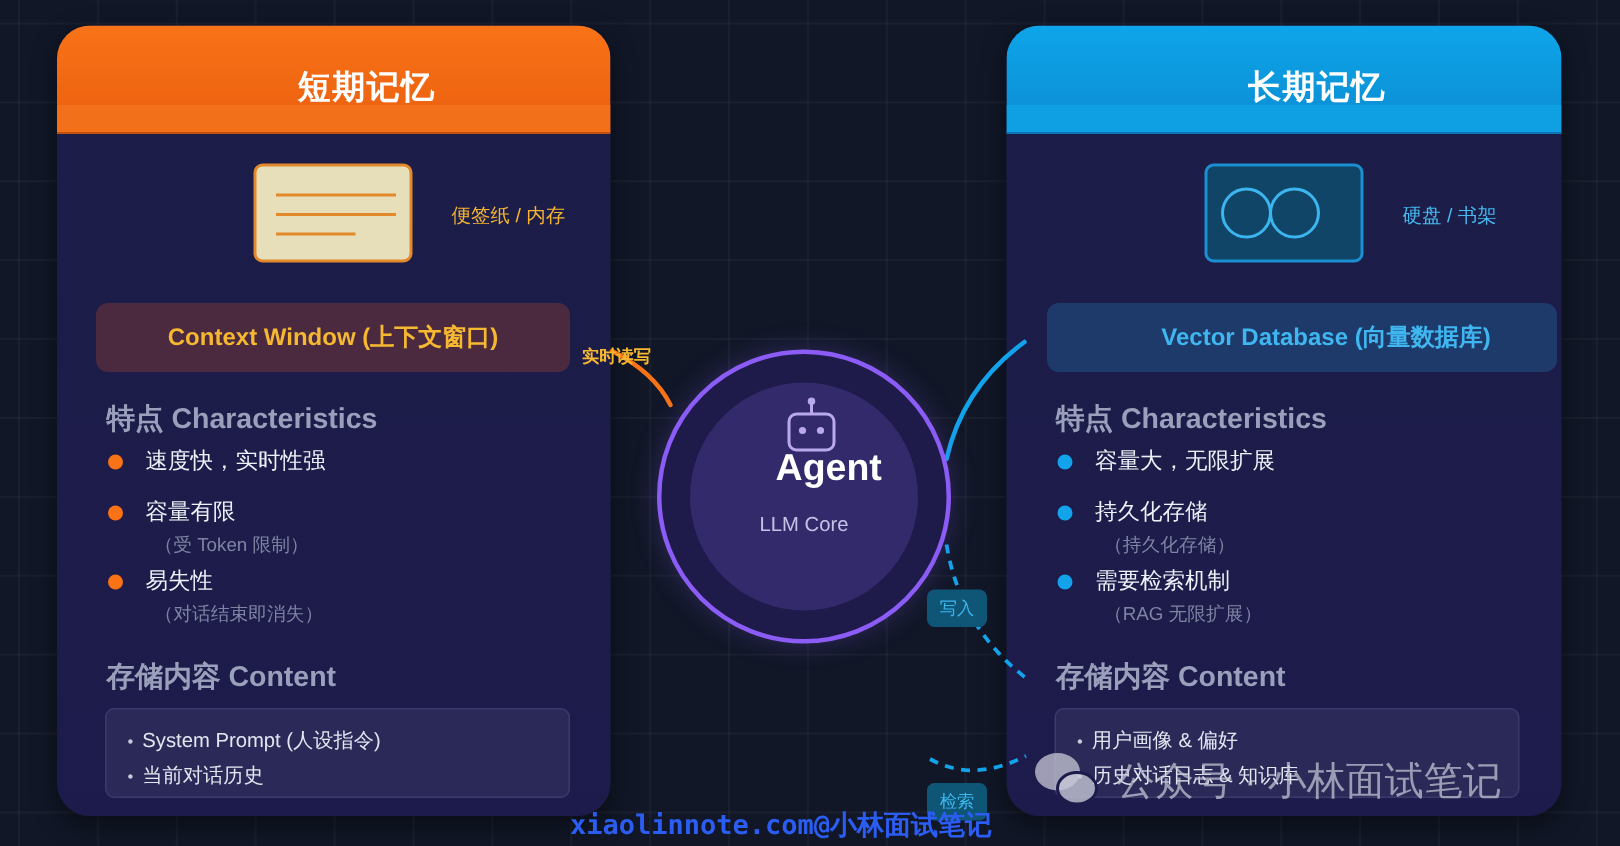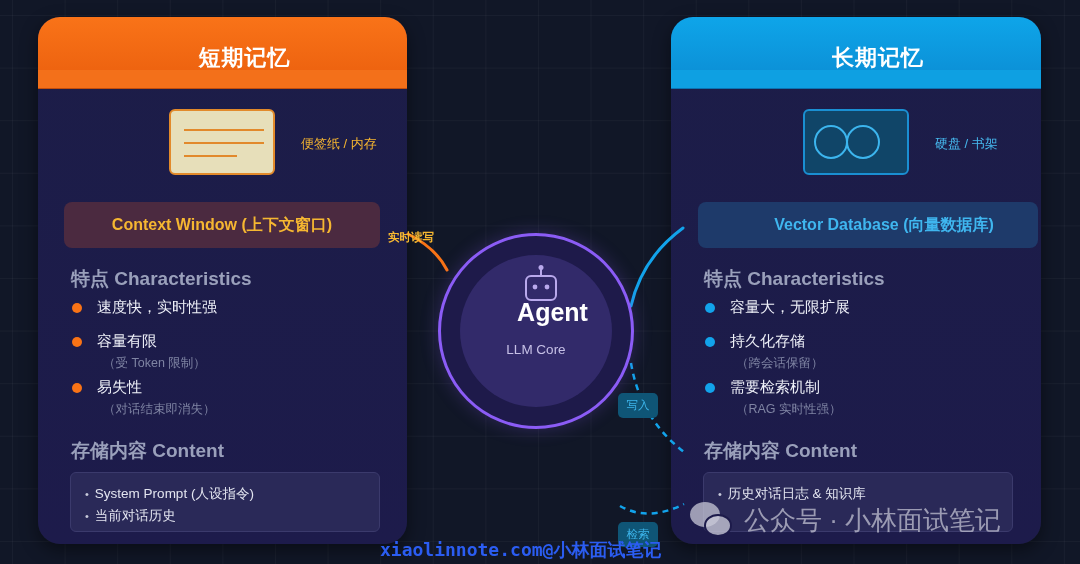--- a/index.html
+++ b/index.html
@@ -186,30 +186,31 @@
   <div class="tech-box">Vector Database (向量数据库)</div>
   <div class="section-label" style="top:249px;">特点 Characteristics</div>
 
   <div class="feat" style="top:281px;">
     <span class="dot"></span>
     <span class="main">容量大，无限扩展</span>
   </div>
   <div class="feat" style="top:315px;">
     <span class="dot"></span>
     <span class="main">持久化存储</span>
-    <span class="sub">（跨会话保留）</span>
+    <span class="sub">（持久化存储）</span>
   </div>
   <div class="feat" style="top:361px;">
     <span class="dot"></span>
     <span class="main">需要检索机制</span>
-    <span class="sub">（RAG 实时性强）</span>
+    <span class="sub">（RAG 无限扩展）</span>
   </div>
 
   <div class="section-label" style="top:421px;">存储内容 Content</div>
   <div class="content-box">
+    <div class="ci">用户画像 &amp; 偏好</div>
     <div class="ci">历史对话日志 &amp; 知识库</div>
   </div>
 </div>
 
 <svg class="overlay" width="1080" height="564" viewBox="0 0 1080 564">
   <path d="M 408 234 Q 436 248 447 270" stroke="#f97316" stroke-width="3" fill="none" stroke-linecap="round"></path>
   <path d="M 683 228 Q 642 258 631 306" stroke="#12a3eb" stroke-width="3" fill="none" stroke-linecap="round"></path>
   <path d="M 631 363 Q 640 418 684 452" stroke="#12a3eb" stroke-width="2.5" fill="none" stroke-dasharray="6 5"></path>
   <path d="M 620 506 Q 648 522 684 504" stroke="#12a3eb" stroke-width="2.5" fill="none" stroke-dasharray="6 5"></path>
 </svg>

